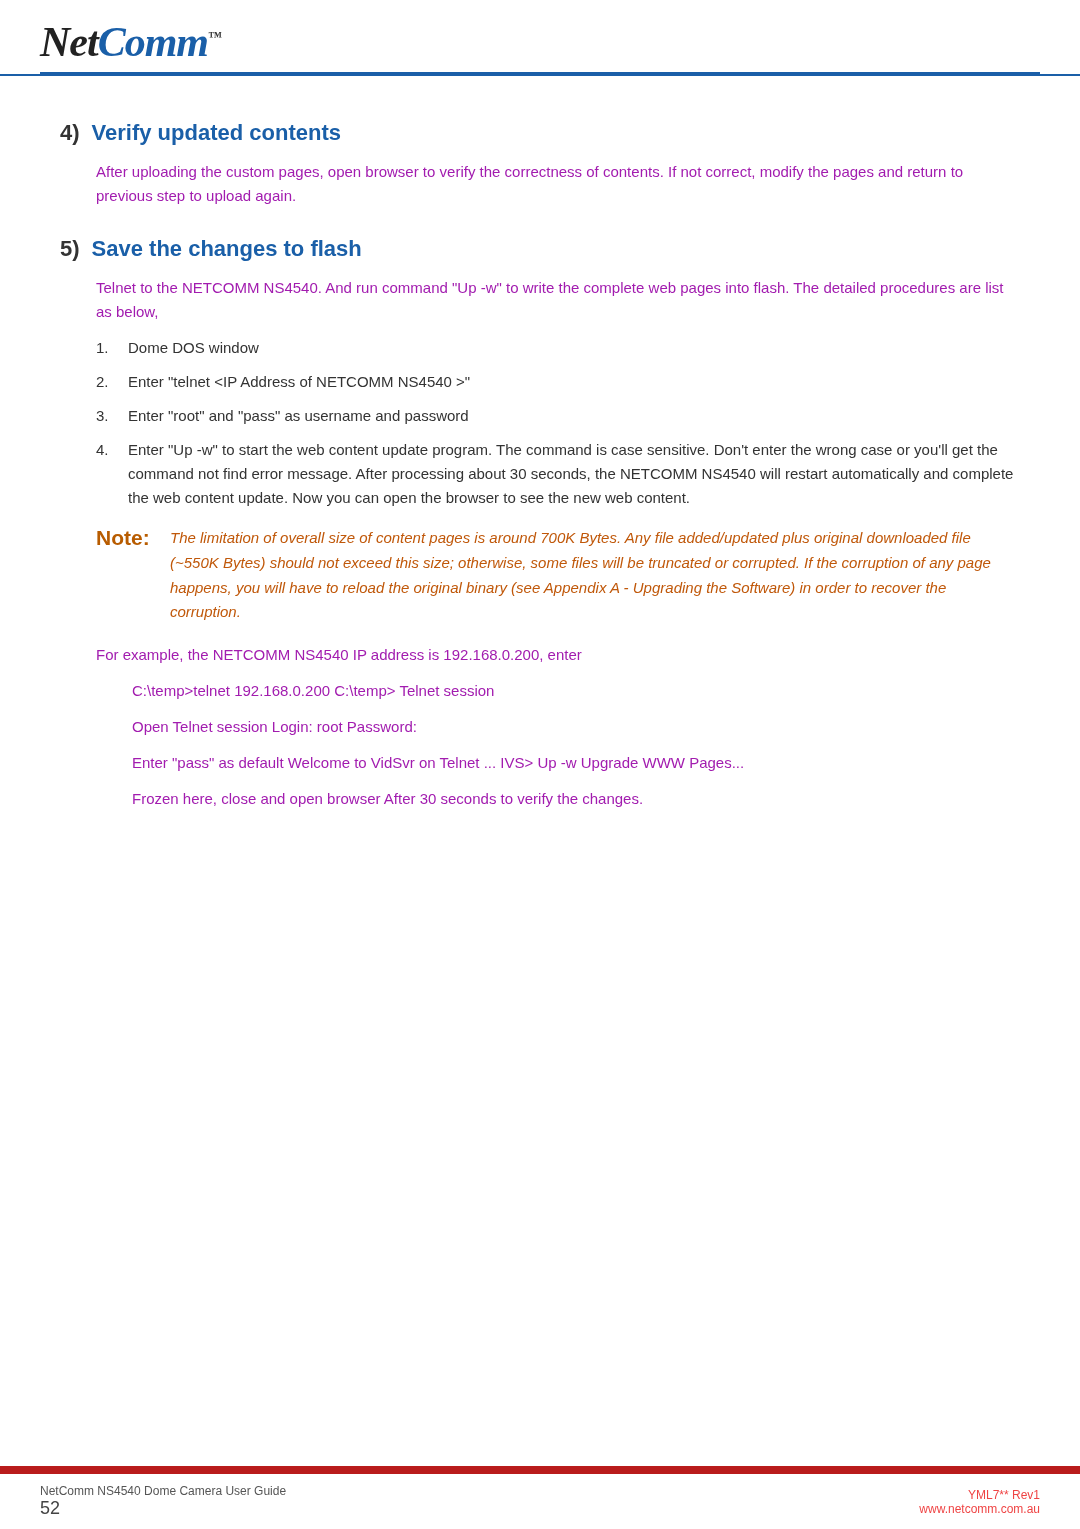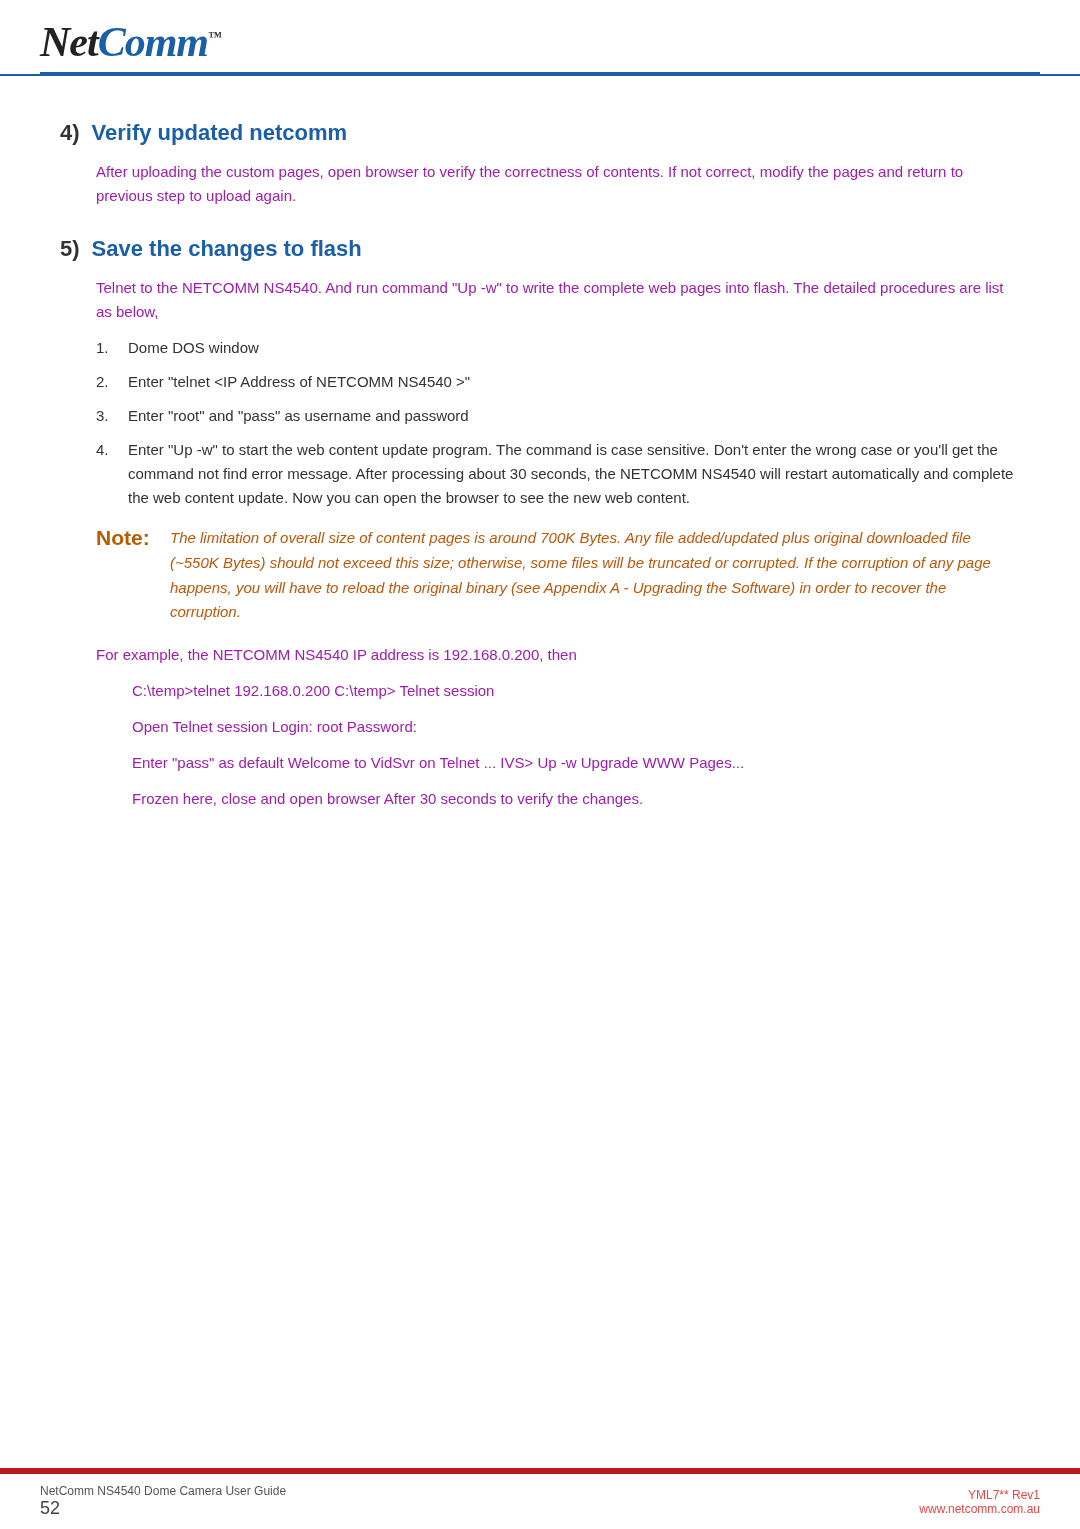--- a/index.html
+++ b/index.html
@@ -166,21 +166,21 @@
       margin-bottom: 8px;
     }
 
     .example-indented {
       margin-left: 36px;
       margin-bottom: 2px;
     }
 
     
     .footer {
-      border-top: 6px solid #b91c1c;
+      border-top: 8px solid #b91c1c;
       padding: 10px 40px;
       display: flex;
       justify-content: space-between;
       align-items: center;
       margin-top: auto;
     }
 
     .footer-left {
       font-size: 12px;
       color: #555555;
@@ -209,21 +209,21 @@
         <span class="net">Net</span><span class="comm">Comm</span><span class="logo-tm">™</span>
       </span>
     </div>
     <div class="header-line"></div>
   </div>
 
   <div class="content">
 
     <div class="section-heading">
       <span class="section-number">4)</span>
-      <span class="section-title">Verify updated netcomm</span>
+      <span class="section-title">Verify updated contents</span>
     </div>
     <div class="section-body">
       <p>After uploading the custom pages, open browser to verify the correctness of contents. If not correct, modify the pages and return to previous step to upload again.</p>
     </div>
 
     <div class="section-heading-5 section-heading">
       <span class="section-number">5)</span>
       <span class="section-title">Save the changes to flash</span>
     </div>
     <div class="section-body">
@@ -246,21 +246,21 @@
             <span class="num">4.</span>
             <span class="li-text">Enter "Up -w" to start the web content update program. The command is case sensitive. Don't enter the wrong case or you'll get the command not find error message. After processing about 30 seconds, the NETCOMM NS4540 will restart automatically and complete the web content update. Now you can open the browser to see the new web content.</span>
           </li>
         </ul>
 
       <div class="note-block">
         <span class="note-label">Note:</span>
         <span class="note-text">The limitation of overall size of content pages is around 700K Bytes. Any file added/updated plus original downloaded file (~550K Bytes) should not exceed this size; otherwise, some files will be truncated or corrupted. If the corruption of any page happens, you will have to reload the original binary (see Appendix A - Upgrading the Software) in order to recover the corruption.</span>
       </div>
 
-      <p class="example-text">For example, the NETCOMM NS4540 IP address is 192.168.0.200, then</p>
+      <p class="example-text">For example, the NETCOMM NS4540 IP address is 192.168.0.200, enter</p>
       <div class="example-indented">
         <p class="example-text">C:\temp&gt;telnet 192.168.0.200 C:\temp&gt; Telnet session</p>
         <p class="example-text">Open Telnet session Login: root Password:</p>
         <p class="example-text">Enter "pass" as default Welcome to VidSvr on Telnet ... IVS&gt; Up -w Upgrade WWW Pages...</p>
         <p class="example-text">Frozen here, close and open browser After 30 seconds to verify the changes.</p>
       </div>
     </div>
 
   </div>
 

